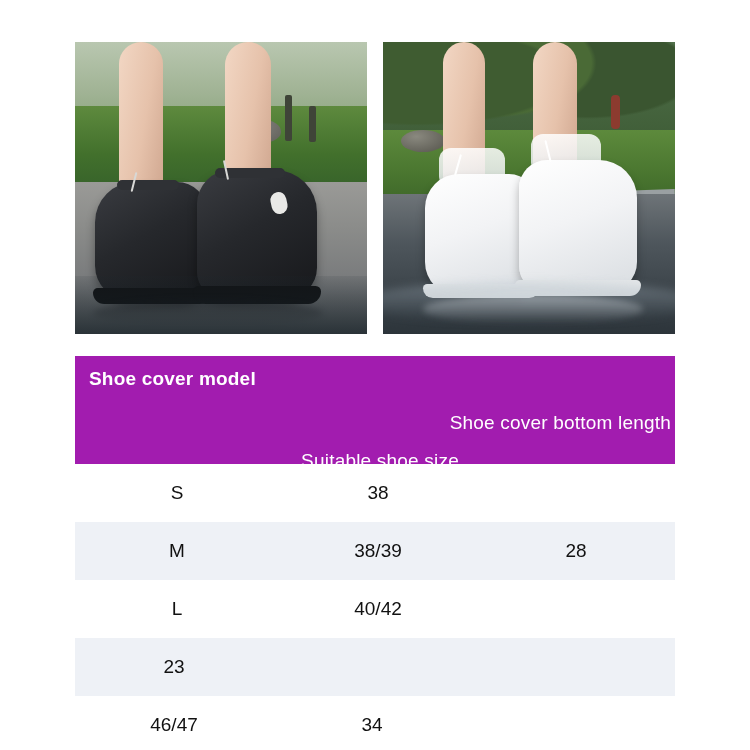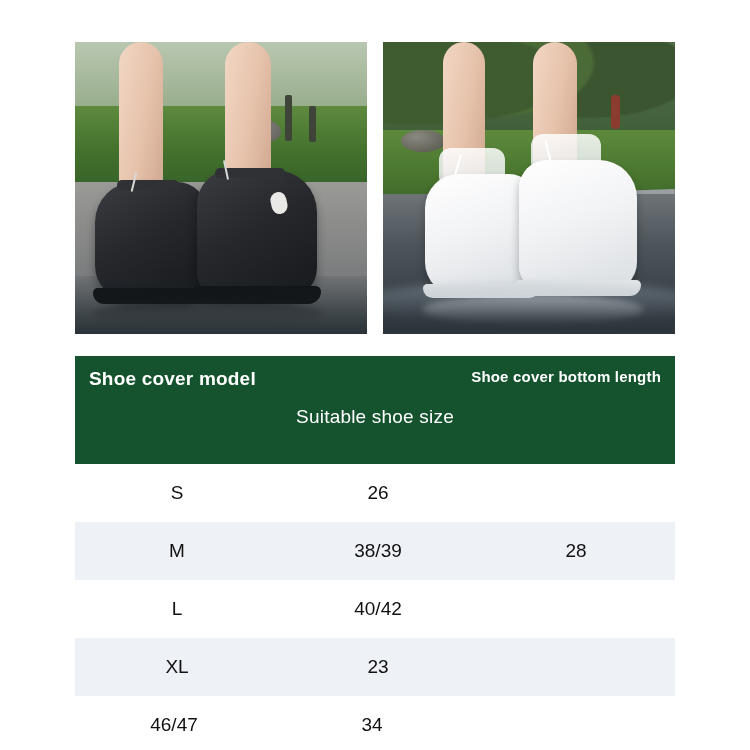--- a/index.html
+++ b/index.html
@@ -268,41 +268,42 @@
   }
 
   
   .table {
     position: absolute;
     left: 75px;
     top: 356px;
     width: 600px;
   }
   .thead {
-    background: #14532d;
+    background: #a21caf;
     color: #ffffff;
-    padding: 12px 14px 14px 14px;
+    padding: 12px 4px 14px 14px;
     box-sizing: border-box;
     height: 108px;
     position: relative;
   }
   .thead .row1 {
     display: flex;
     justify-content: space-between;
     align-items: flex-start;
   }
   .thead .h-left {
     font-size: 19px;
     font-weight: bold;
     letter-spacing: .2px;
   }
   .thead .h-right {
-    font-size: 15px;
-    font-weight: bold;
+    font-size: 19px;
+    font-weight: normal;
     letter-spacing: .2px;
+    margin-top: 44px;
   }
   .thead .row2 {
     text-align: center;
     font-size: 19px;
     font-weight: normal;
     margin-top: 16px;
     letter-spacing: .2px;
   }
   .trow {
     display: flex;
@@ -378,36 +379,35 @@
     <div class="thead">
       <div class="row1">
         <div class="h-left">Shoe cover model</div>
         <div class="h-right">Shoe cover bottom length</div>
       </div>
       <div class="row2">Suitable shoe size</div>
     </div>
 
     <div class="trow odd">
       <div class="c model">S</div>
-      <div class="c len">26</div>
+      <div class="c len">38</div>
     </div>
 
     <div class="trow even">
       <div class="c model">M</div>
       <div class="c size">38/39</div>
       <div class="c len">28</div>
     </div>
 
     <div class="trow odd">
       <div class="c model">L</div>
       <div class="c size">40/42</div>
     </div>
 
     <div class="trow even">
-      <div class="c model">XL</div>
       <div class="c len">23</div>
     </div>
 
     <div class="trow odd">
       <div class="c size">46/47</div>
       <div class="c len">34</div>
     </div>
 
   </div>
 

